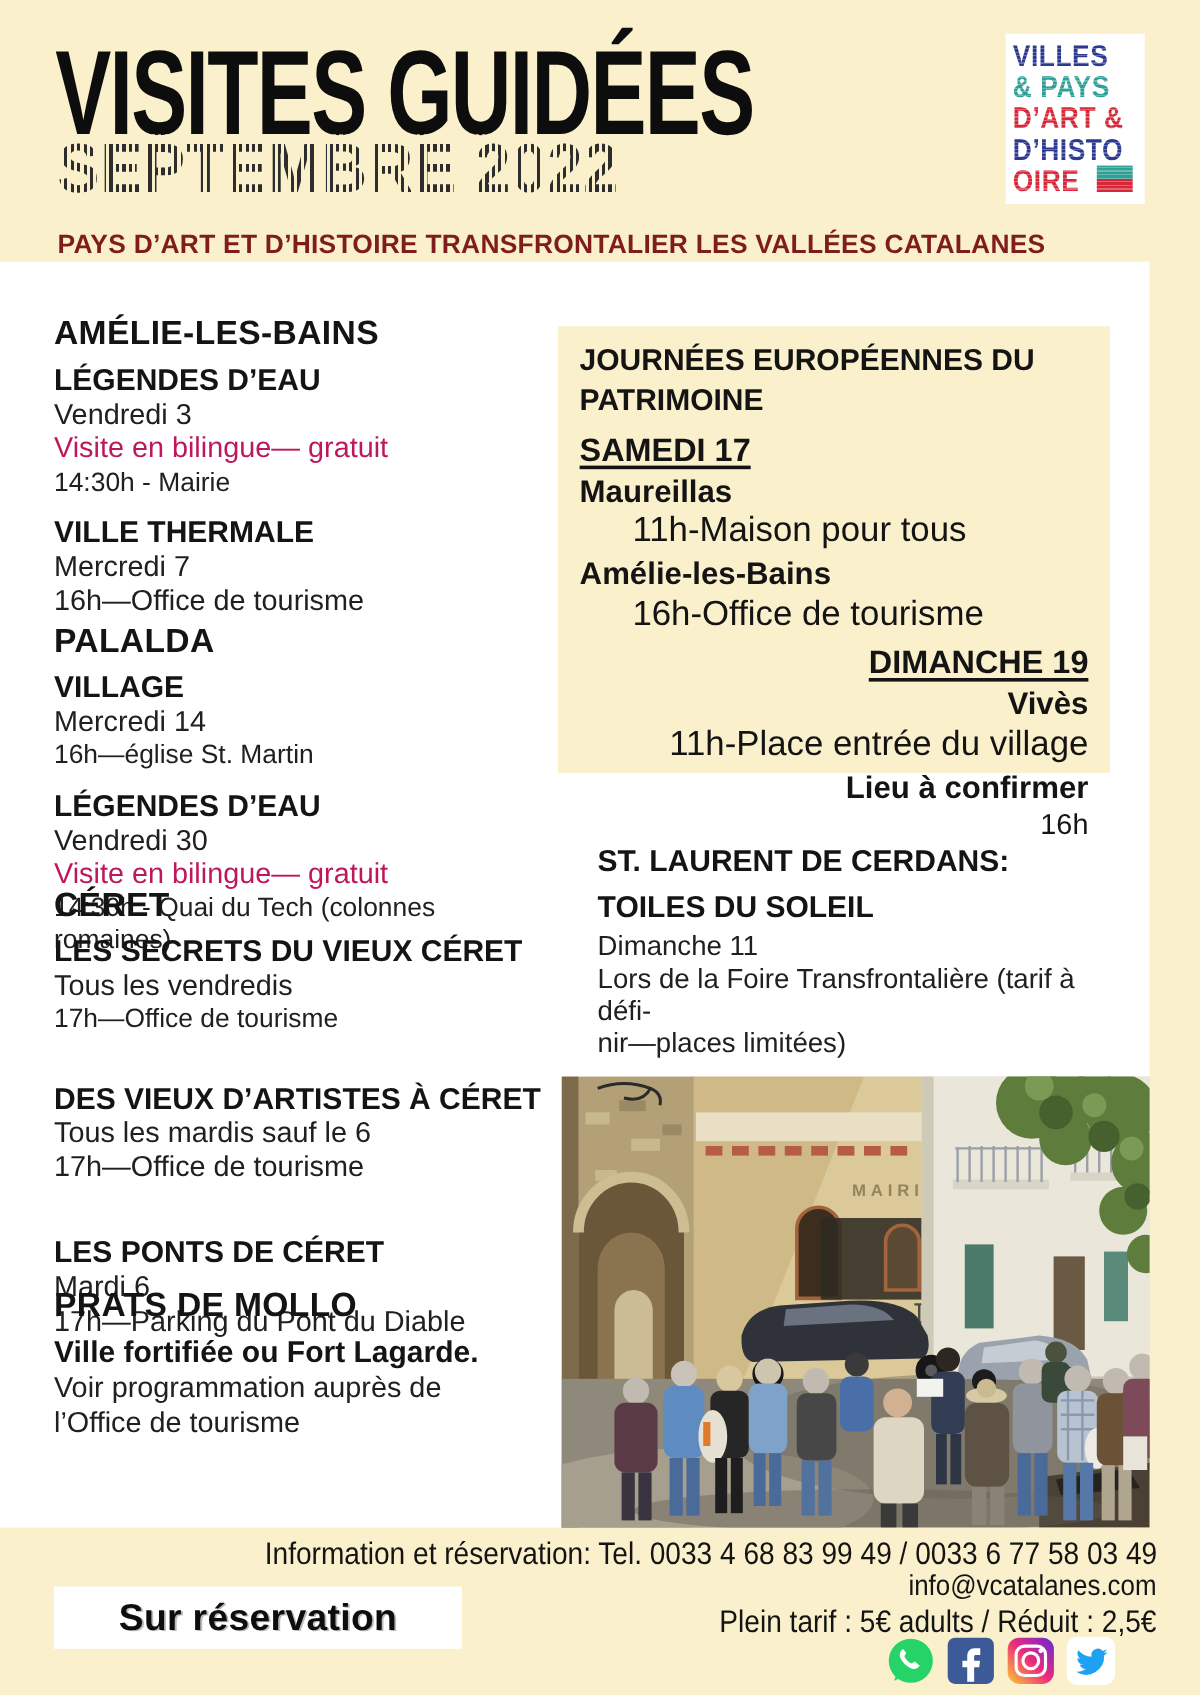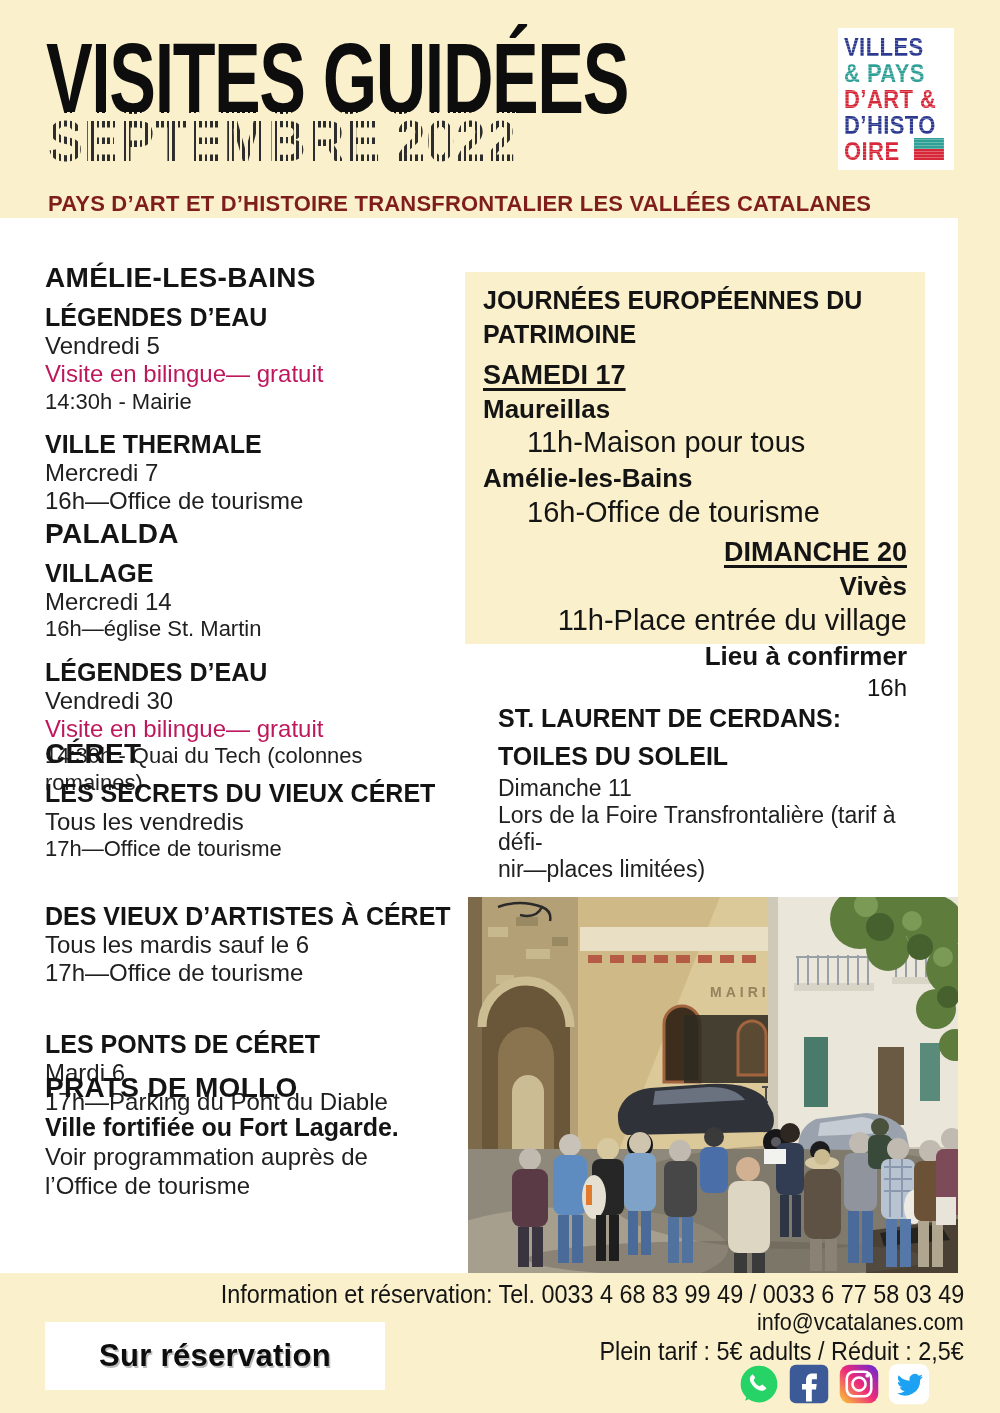--- a/index.html
+++ b/index.html
@@ -59,21 +59,21 @@
 
   
   .photo{position:absolute;left:468px;top:897px;width:490px;height:376px;display:block;}
 
   
   .foot-line{position:absolute;right:36px;text-align:right;color:#141414;white-space:nowrap;
              transform:scaleX(.9);transform-origin:100% 0;}
   .f1{top:1279px;font-size:26px;}
   .f2{top:1308px;font-size:24px;}
   .f3{top:1336px;font-size:26px;}
-  .resa-box{position:absolute;left:45px;top:1322px;width:340px;height:68px;background:#ffffff;
+  .resa-box{position:absolute;left:45px;top:1322px;width:340px;height:52px;background:#ffffff;
             display:flex;align-items:center;justify-content:center;}
   .resa-box span{font-size:31px;font-weight:900;letter-spacing:.3px;color:#0d0d0d;
                  text-shadow:1.5px 1.5px 0 rgba(60,60,60,.35);}
   .social-row{position:absolute;top:1363px;right:70px;display:flex;gap:8px;}
   .social-row svg{width:42px;height:42px;display:block;}
 </style>
 </head>
 <body>
 
 <div class="page">
@@ -92,21 +92,21 @@
       <div class="lg-navy">D’HISTO</div>
       <div class="lg-red">OIRE</div>
       <div class="lg-block"></div>
     </div>
   </div>
 
   <div class="sec" style="top:262px;">
     <h2 class="city-h">AMÉLIE-LES-BAINS</h2>
     <div class="event">
       <h3 class="event-h">LÉGENDES D’EAU</h3>
-      <p class="ln">Vendredi 5</p>
+      <p class="ln">Vendredi 3</p>
       <p class="ln ln-blue">Visite en bilingue— gratuit</p>
       <p class="ln ln-sm">14:30h - Mairie</p>
     </div>
     <div class="event">
       <h3 class="event-h">VILLE THERMALE</h3>
       <p class="ln">Mercredi 7</p>
       <p class="ln">16h—Office de tourisme</p>
     </div>
   </div>
 
@@ -151,21 +151,21 @@
   </div>
 
   <div class="pat-box">
     <p class="pat-title">JOURNÉES EUROPÉENNES DU PATRIMOINE</p>
     <p class="pat-day">SAMEDI 17</p>
     <p class="pat-city">Maureillas</p>
     <p class="pat-place">11h-Maison pour tous</p>
     <p class="pat-city">Amélie-les-Bains</p>
     <p class="pat-place">16h-Office de tourisme</p>
     <div class="pat-right">
-      <p class="pat-day">DIMANCHE 20</p>
+      <p class="pat-day">DIMANCHE 19</p>
       <p class="pat-city">Vivès</p>
       <p class="pat-place">11h-Place entrée du village</p>
       <p class="pat-note">Lieu à confirmer</p>
       <p class="pat-time">16h</p>
     </div>
   </div>
 
   <div class="stl">
     <h3 class="stl-h">ST. LAURENT DE CERDANS: TOILES DU SOLEIL</h3>
     <p class="ln">Dimanche 11</p>

